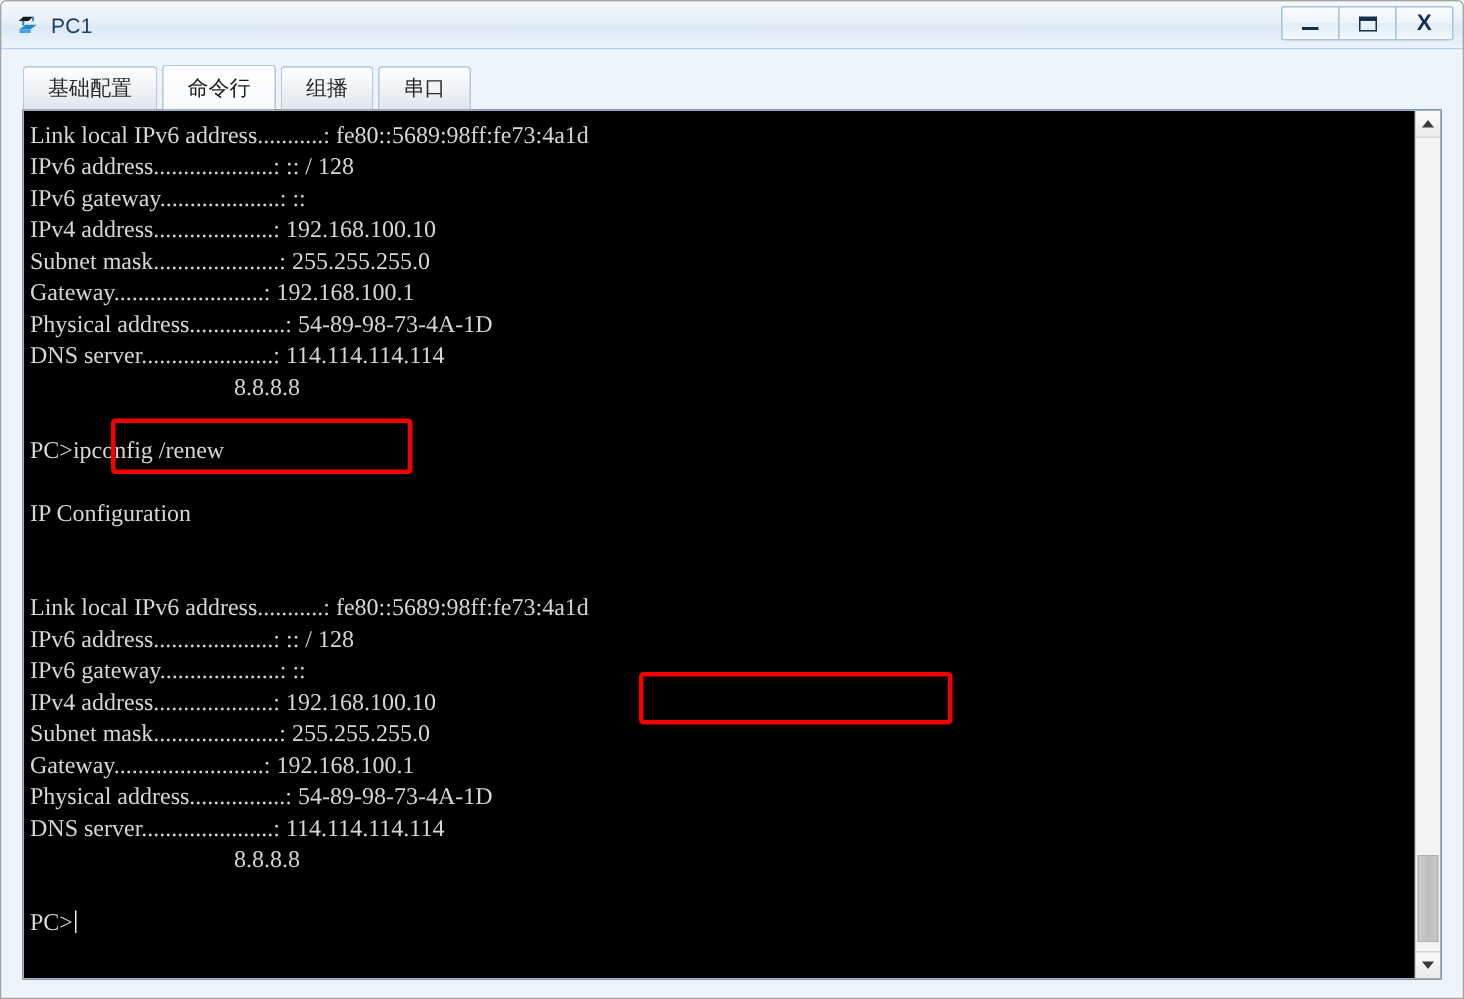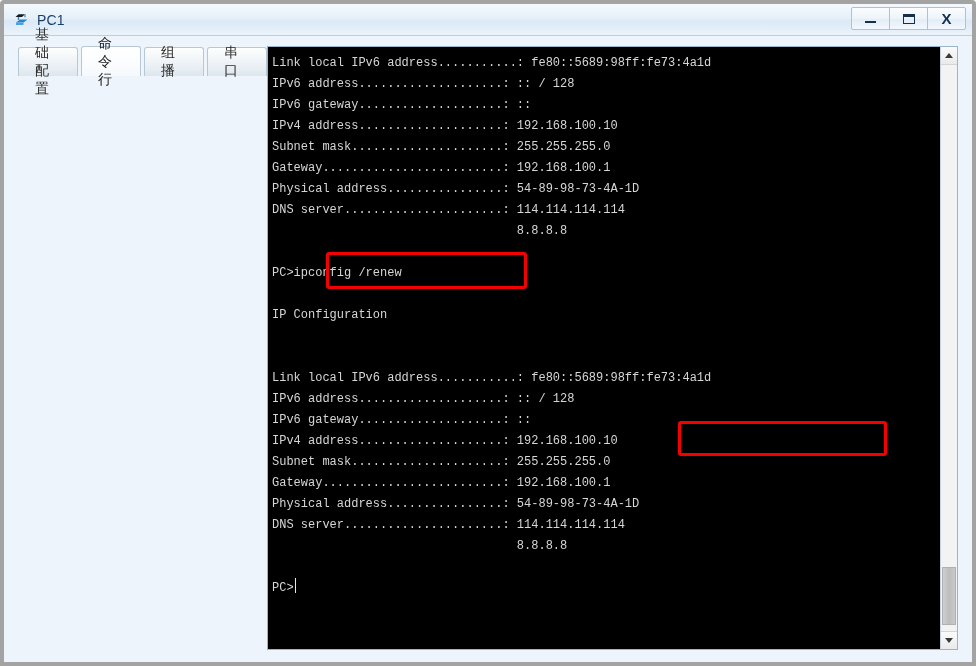--- a/index.html
+++ b/index.html
@@ -15,21 +15,21 @@
   }
 
   
   .window {
     position: absolute;
     left: 0; top: 0;
     width: 976px;
     height: 666px;
     box-sizing: border-box;
     background: #eef4fb;
-    border: 4px solid #a3a3a3;
+    border: 1px solid #a3a3a3;
     border-radius: 4px 4px 0 0;
     display: flex;
     flex-direction: column;
   }
 
   
   .titlebar {
     height: 31px;
     flex: 0 0 31px;
     background: linear-gradient(to bottom, #f4f9fd 0%, #e6f0f9 45%, #dbe9f6 55%, #eaf3fb 100%);
@@ -95,21 +95,21 @@
     font-weight: bold;
     color: #14304d;
     font-family: "Liberation Sans", sans-serif;
   }
 
   
   .client-area {
     flex: 1 1 auto;
     padding: 10px 14px 12px 14px;
     display: flex;
-    flex-direction: row;
+    flex-direction: column;
     background: #eef4fb;
     min-height: 0;
   }
   .tabstrip {
     height: 30px;
     flex: 0 0 30px;
     display: flex;
     align-items: flex-end;
     gap: 3px;
     position: relative;
@@ -149,22 +149,22 @@
   }
   .terminal {
     flex: 1 1 auto;
     background: #000000;
     overflow: hidden;
     position: relative;
     padding: 6px 0 0 4px;
     min-width: 0;
   }
   .term-lines {
-    font-family: Liberation Mono, monospace;
-    font-size: 12px;
+    font-family: Liberation Serif, serif;
+    font-size: 16px;
     line-height: 21px;
     color: #d6d6d6;
     white-space: pre;
     letter-spacing: 0px;
   }
   .cursor {
     display: inline-block;
     width: 1px;
     height: 15px;
     background: #e8e8e8;

